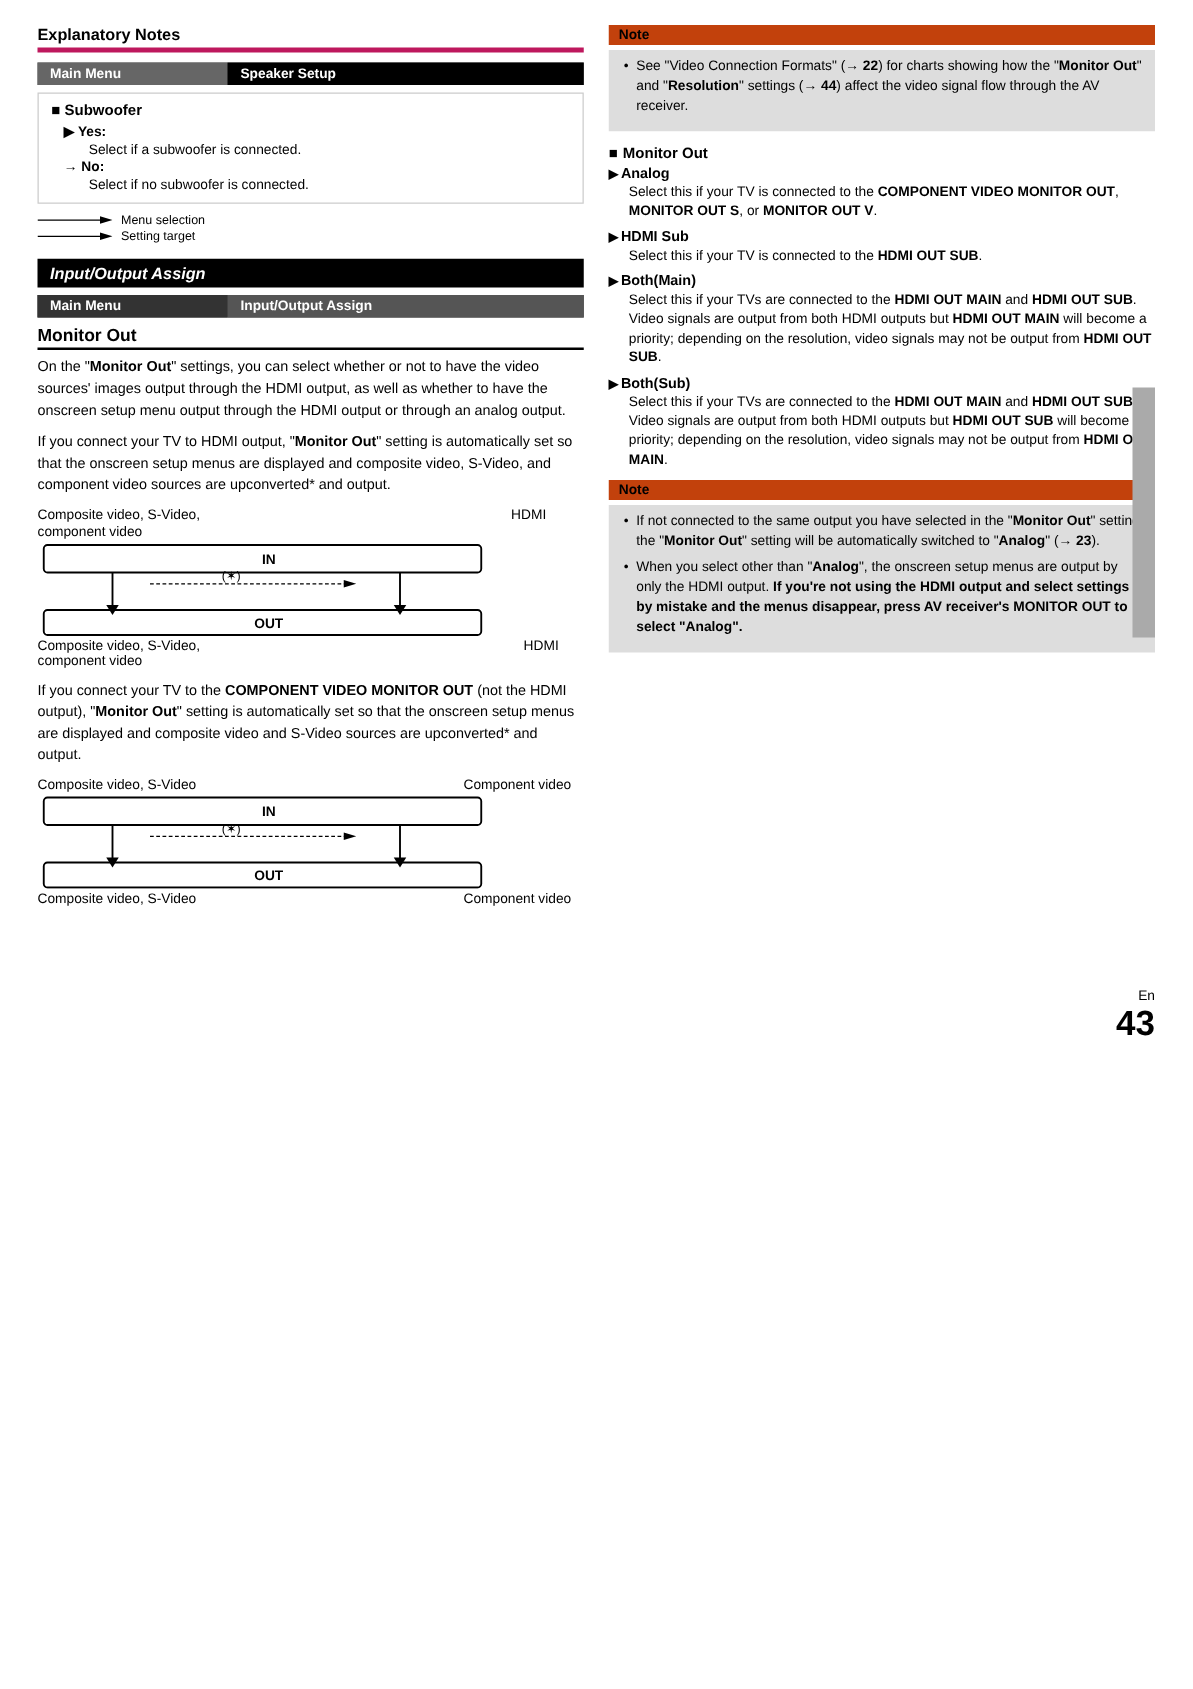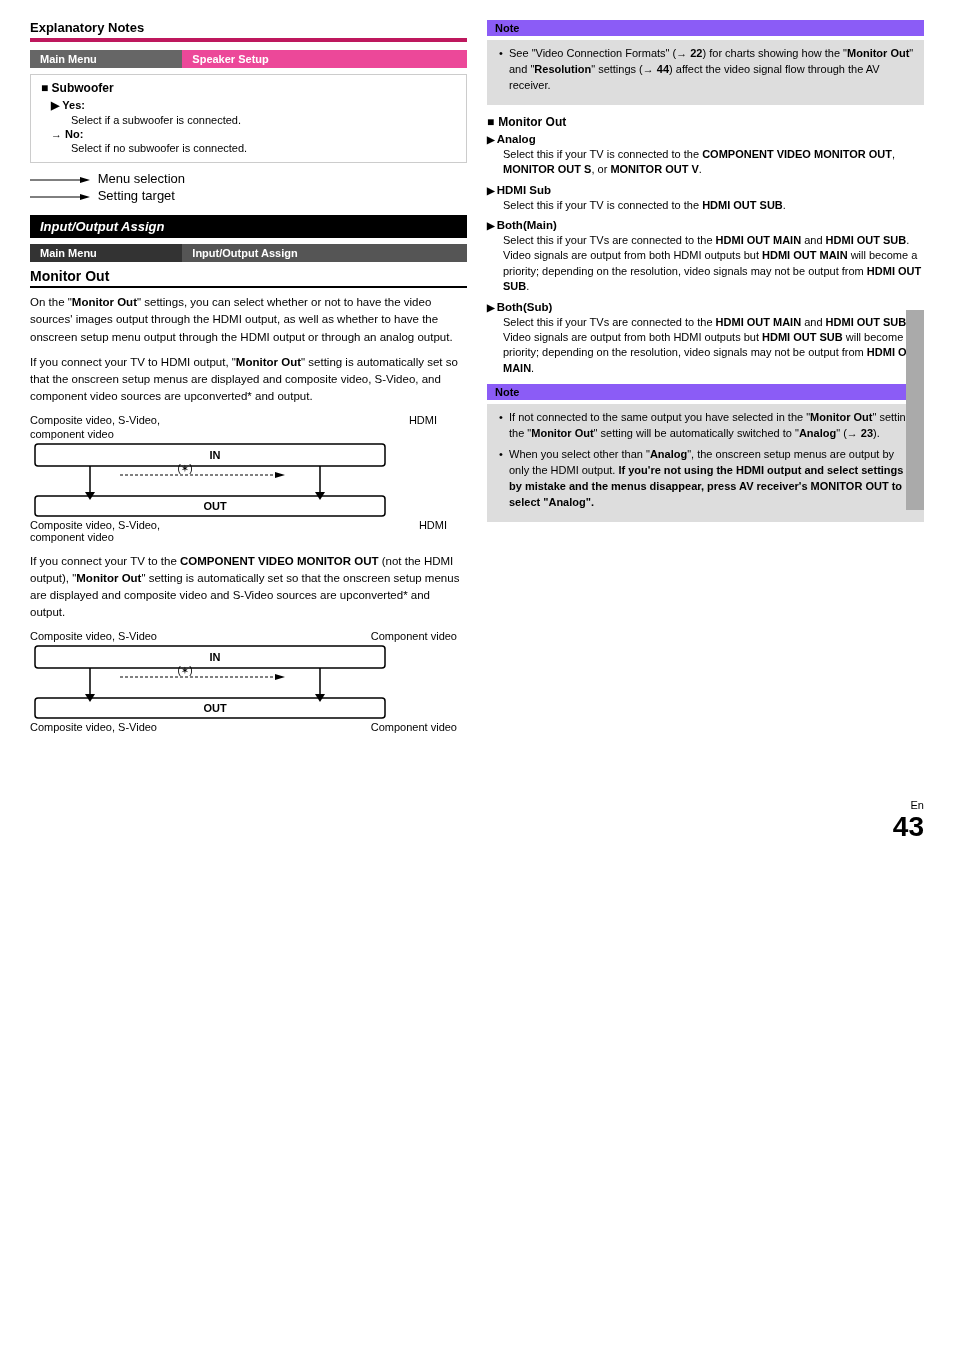--- a/index.html
+++ b/index.html
@@ -42,21 +42,21 @@
       font-size: 11px;
       font-weight: bold;
       margin-bottom: 6px;
     }
     .menu-bar .main-menu {
       background: #666;
       padding: 3px 10px;
       flex: 1;
     }
     .menu-bar .sub-menu {
-      background: #ec4899;
+      background: #000000;
       padding: 3px 10px;
       flex: 2;
     }
     .menu-bar-dark {
       background: #333;
     }
     .menu-bar-dark .main-menu {
       background: #333;
     }
     .menu-bar-dark .sub-menu {
@@ -73,21 +73,21 @@
     .diagram-item {
       margin-left: 10px;
       margin-bottom: 2px;
     }
     .diagram-subitem {
       margin-left: 30px;
       margin-bottom: 2px;
     }
     .legend-items {
       margin-top: 8px;
-      font-size: 13px;
+      font-size: 10px;
     }
     .legend-item {
       margin-bottom: 2px;
     }
 
     
     .io-header {
       background: #000;
       color: #fff;
       font-size: 13px;
@@ -135,21 +135,21 @@
       margin-right: 2px;
     }
     .option-desc {
       font-size: 11px;
       line-height: 1.4;
       margin-left: 16px;
       margin-top: 2px;
     }
 
     .right-note-box {
-      background: #8b5cf6;
+      background: #c2410c;
       padding: 2px 8px;
       font-size: 11px;
       font-weight: bold;
       margin-bottom: 4px;
     }
     .right-note-section {
       background: #ddd;
       padding: 6px 8px;
       margin-bottom: 10px;
       font-size: 11px;

